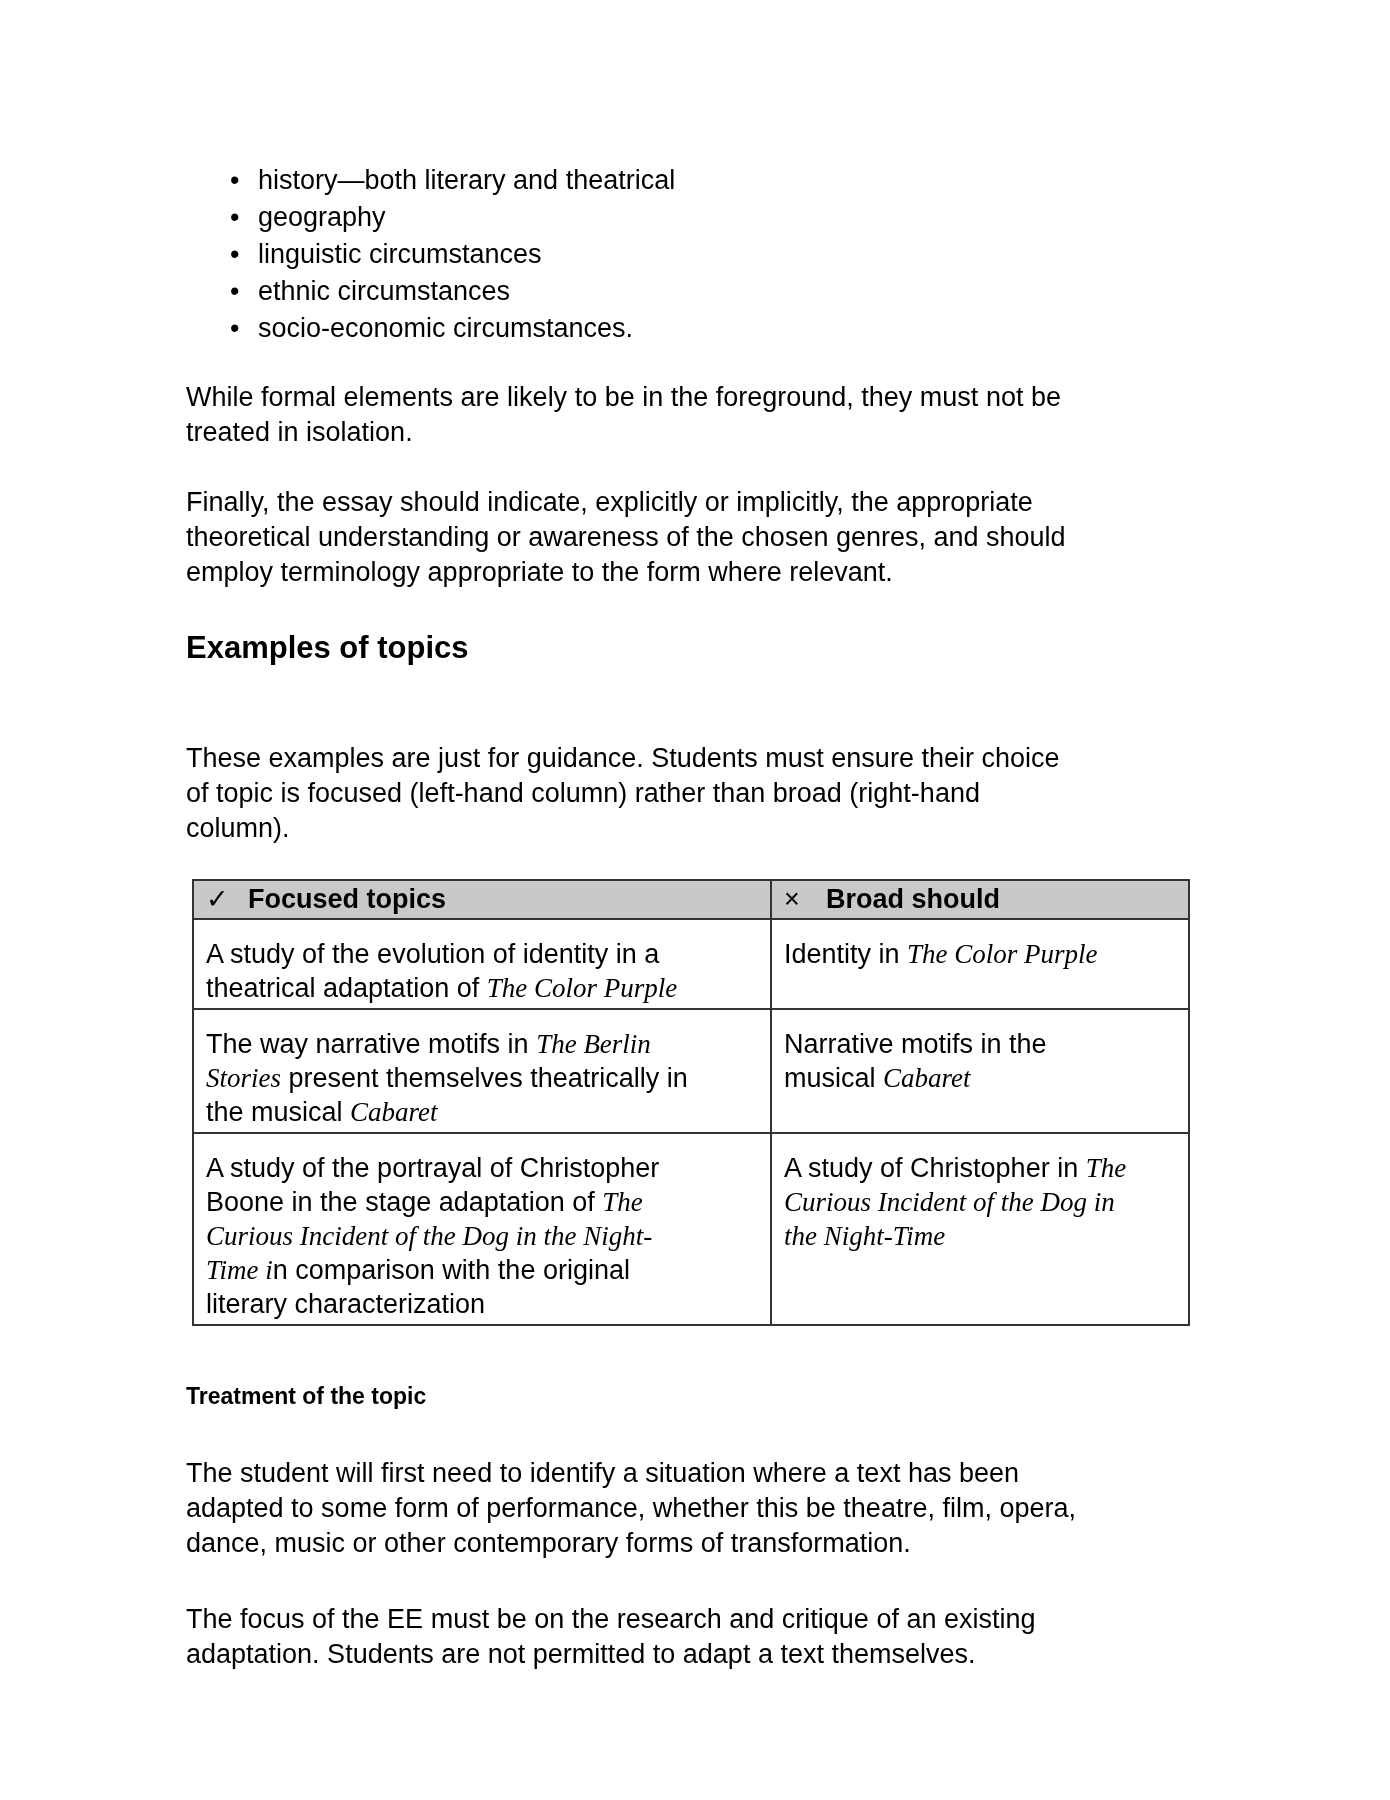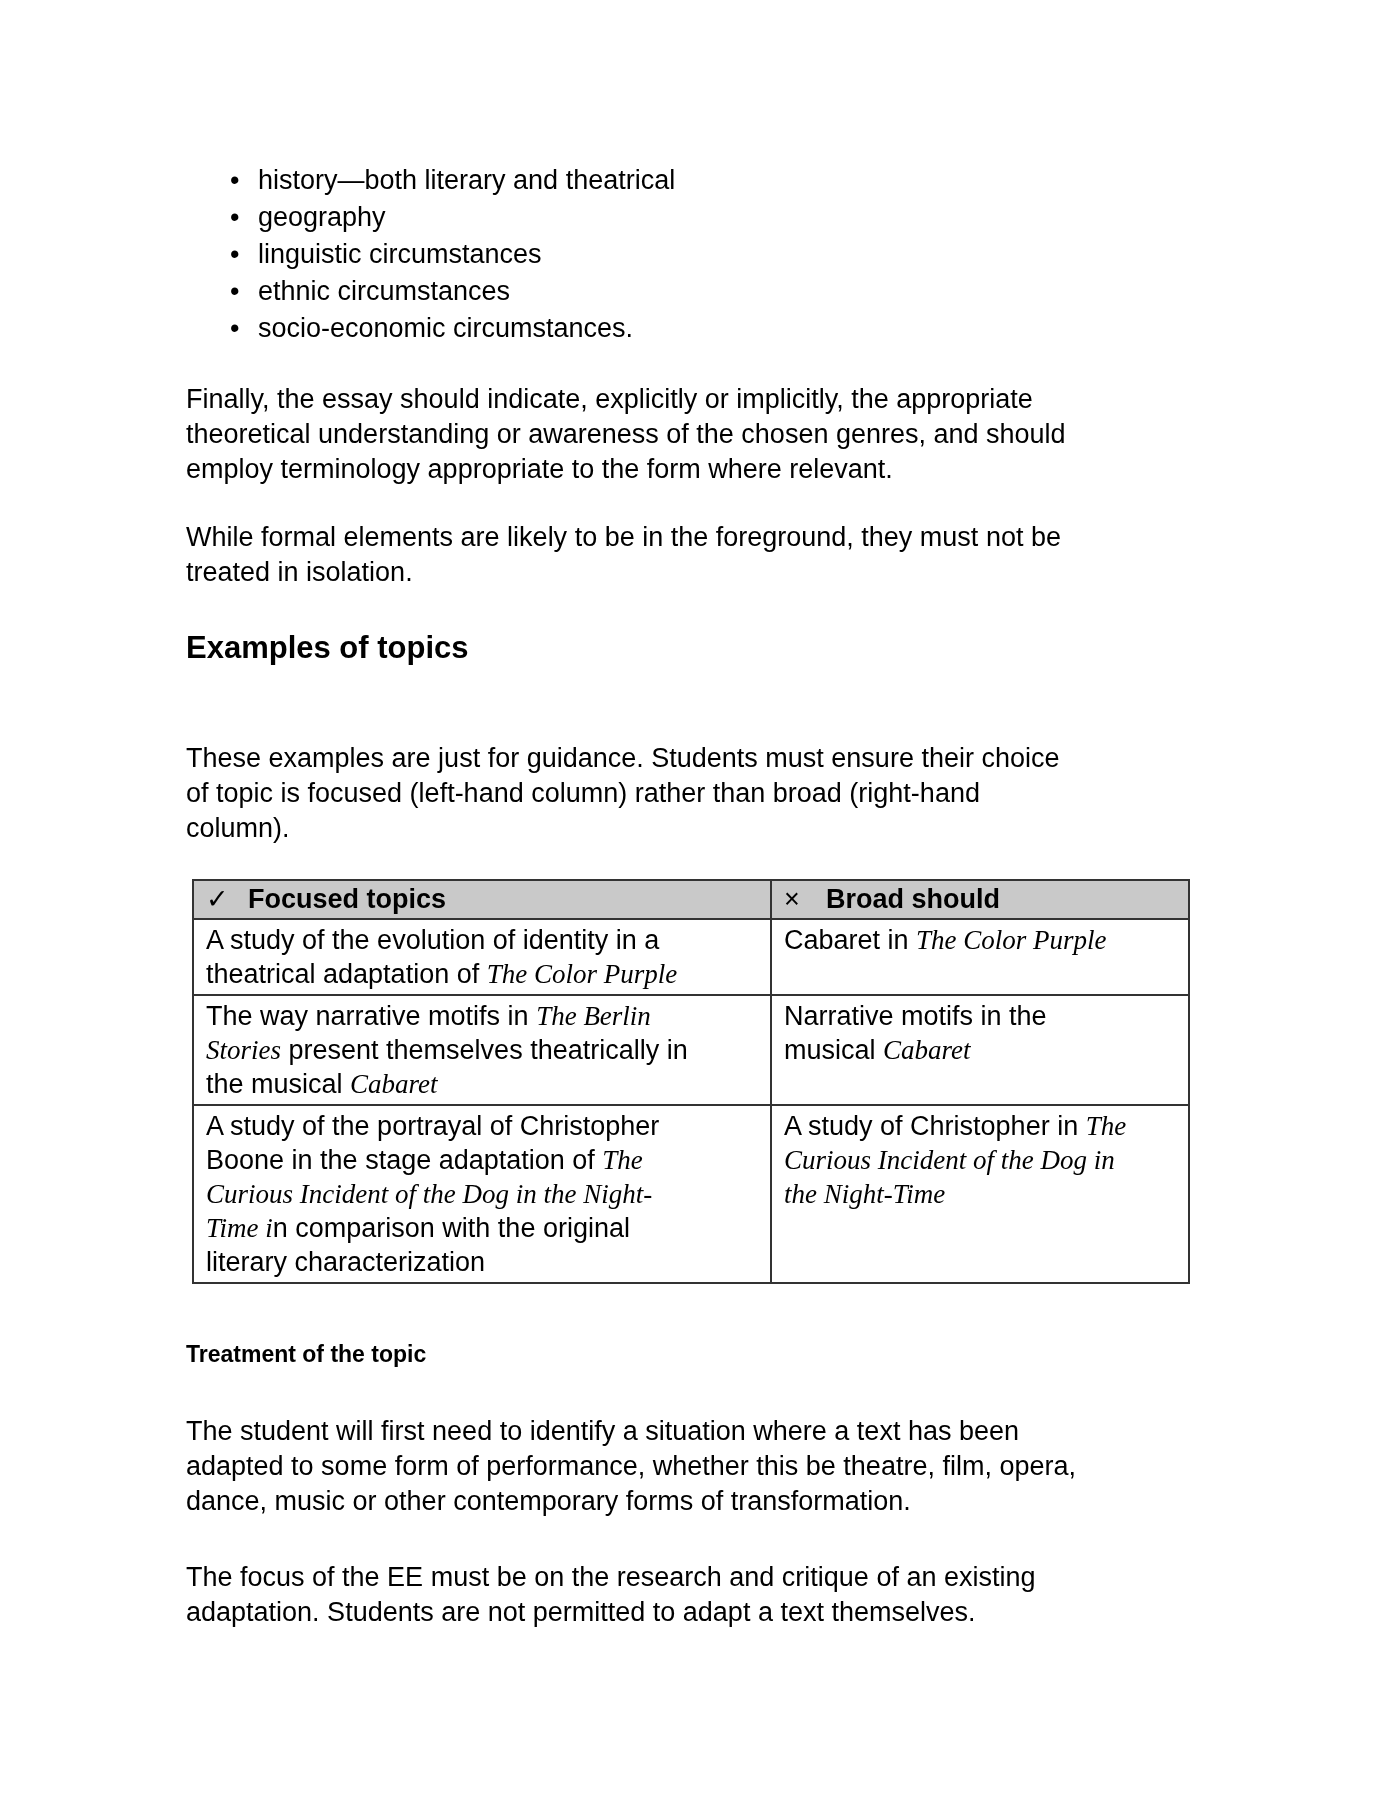--- a/index.html
+++ b/index.html
@@ -29,21 +29,21 @@
   .col-focused { width:578px; }
   .col-broad   { width:418px; }
   table.topics th, table.topics td { border:2px solid #333333; }
   table.topics th {
     background:#c9c9c9; text-align:left; font-weight:bold;
     font-size:27px; line-height:33px; padding:2px 16px 2px 12px;
   }
   table.topics th .mark { display:inline-block; width:42px; font-weight:normal; }
   table.topics td {
     vertical-align:top; text-align:left;
-    font-size:27px; line-height:34px; padding:3px 8px 3px 12px;
+    font-size:27px; line-height:34px; padding:17px 8px 3px 12px;
     white-space:pre-line;
   }
   table.topics td em { font-style:italic;font-family:Liberation Serif, serif; }
 </style>
 </head>
 <body>
 
 <div class="doc">
 
   <ul class="bullets">
@@ -62,26 +62,26 @@
     <li>
       <span class="dot">•</span>
       <span>ethnic circumstances</span>
     </li>
     <li>
       <span class="dot">•</span>
       <span>socio-economic circumstances.</span>
     </li>
   </ul>
 
+  <p class="para p-formal">While formal elements are likely to be in the foreground, they must not be
+treated in isolation.</p>
+
   <p class="para p-finally">Finally, the essay should indicate, explicitly or implicitly, the appropriate
 theoretical understanding or awareness of the chosen genres, and should
 employ terminology appropriate to the form where relevant.</p>
-
-  <p class="para p-formal">While formal elements are likely to be in the foreground, they must not be
-treated in isolation.</p>
 
   <h2 class="h2">Examples of topics</h2>
 
   <p class="para p-examples">These examples are just for guidance. Students must ensure their choice
 of topic is focused (left-hand column) rather than broad (right-hand
 column).</p>
 
   <table class="topics">
     <colgroup>
       <col class="col-focused">
@@ -90,21 +90,21 @@
     <thead>
       <tr>
         <th><span class="mark">✓</span><span>Focused topics</span></th>
         <th><span class="mark">×</span><span>Broad should</span></th>
       </tr>
     </thead>
     <tbody>
       <tr>
         <td><span>A study of the evolution of identity in a
 theatrical adaptation of </span><em>The Color Purple</em></td>
-        <td><span>Cabaret in </span><em>The Color Purple</em></td>
+        <td><span>Identity in </span><em>The Color Purple</em></td>
       </tr>
       <tr>
         <td><span>The way narrative motifs in </span><em>The Berlin
 Stories</em><span> present themselves theatrically in
 the musical </span><em>Cabaret</em></td>
         <td><span>Narrative motifs in the
 musical </span><em>Cabaret</em></td>
       </tr>
       <tr>
         <td><span>A study of the portrayal of Christopher

